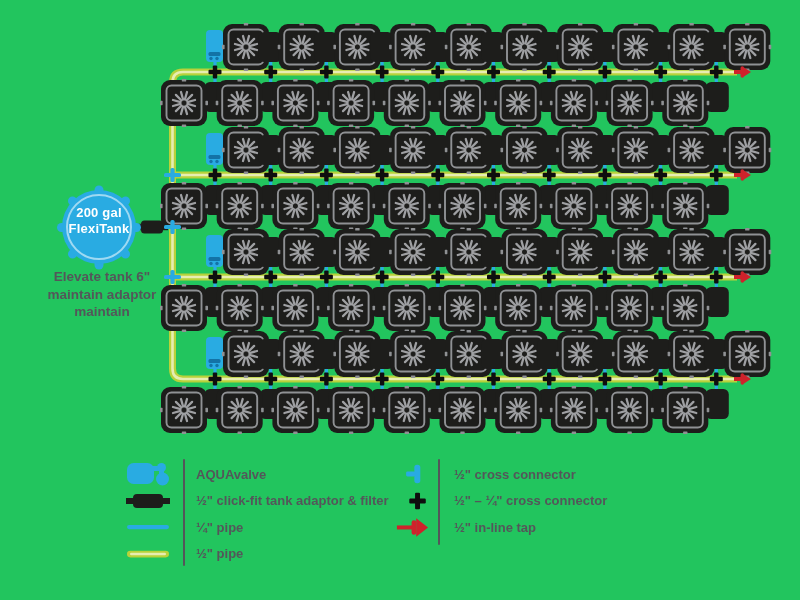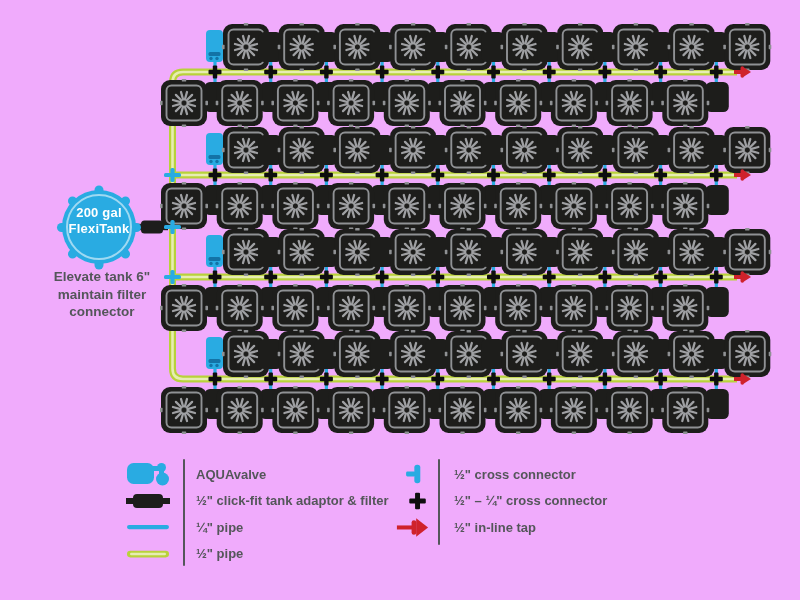--- a/index.html
+++ b/index.html
@@ -1,17 +1,17 @@
 <!DOCTYPE html>
 <html><head>
 <meta charset="utf-8">
 <style>
   html,body{margin:0;padding:0;background:#fff;}
   body{width:800px;height:600px;font-family:"Liberation Sans",sans-serif;font-weight:bold;}
-  .stage{position:relative;width:800px;height:600px;overflow:hidden;background:#f0abfc;}
+  .stage{position:relative;width:800px;height:600px;overflow:hidden;background:#22c55e;}
   #diagram{position:absolute;left:0;top:0;}
   
   .tank-wrap{position:absolute;left:0;top:0;}
   .tank-tab{position:absolute;left:57px;top:222.5px;width:84px;height:9px;border-radius:5px;}
   .tank-circle{position:absolute;left:62px;top:190px;width:74px;height:74px;border-radius:50%;}
   .tank-ring{position:absolute;left:4px;top:4px;right:4px;bottom:4px;border:2px solid rgba(255,255,255,.55);border-radius:50%;}
   .tank-text{position:absolute;left:0;top:15px;width:100%;text-align:center;color:#fff;font-size:13px;line-height:16px;letter-spacing:.2px;}
   .tank-note{position:absolute;left:26px;top:268px;width:152px;text-align:center;font-size:13.5px;line-height:17.5px;color:#54565a;}
   
   .legend{position:absolute;left:0;top:0;}
@@ -533,22 +533,22 @@
     <div class="tank-tab" style="transform: rotate(135deg); background: rgb(41, 171, 226);"></div>
     <div class="tank-circle" style="background: rgb(41, 171, 226);">
       <div class="tank-ring"></div>
       <div class="tank-text">
         <div>200 gal</div>
         <div>FlexiTank</div>
       </div>
     </div>
     <div class="tank-note">
       <div>Elevate tank 6"</div>
-      <div>maintain filter</div>
-      <div>connector</div>
+      <div>maintain adaptor</div>
+      <div>maintain</div>
     </div>
   </div>
 
   <div class="legend">
     <div class="lg-divider left"></div>
     <div class="lg-divider right"></div>
     <div class="lg-col left" id="legend-left">
         <div class="lg-row">
           <span class="lg-icon">
             <svg width="48" height="28" viewBox="0 0 48 28">

